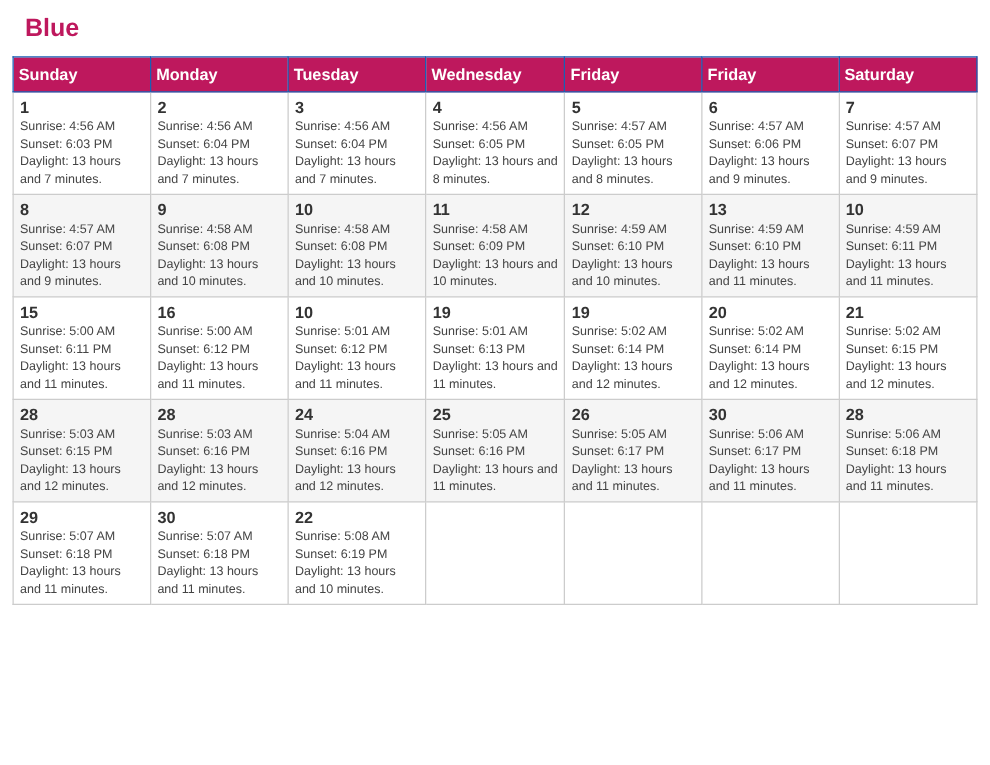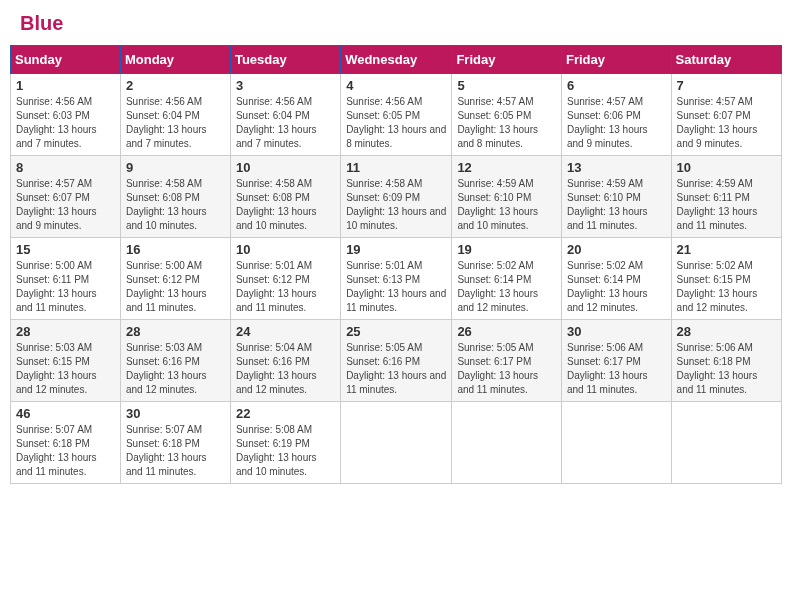--- a/index.html
+++ b/index.html
@@ -216,21 +216,21 @@
           <span class="day-number">30</span>
           <span class="day-info">Sunrise: 5:06 AM<br>Sunset: 6:17 PM<br>Daylight: 13 hours and 11 minutes.</span>
         </td>
         <td>
           <span class="day-number">28</span>
           <span class="day-info">Sunrise: 5:06 AM<br>Sunset: 6:18 PM<br>Daylight: 13 hours and 11 minutes.</span>
         </td>
       </tr>
       <tr>
         <td>
-          <span class="day-number">46</span>
+          <span class="day-number">29</span>
           <span class="day-info">Sunrise: 5:07 AM<br>Sunset: 6:18 PM<br>Daylight: 13 hours and 11 minutes.</span>
         </td>
         <td>
           <span class="day-number">30</span>
           <span class="day-info">Sunrise: 5:07 AM<br>Sunset: 6:18 PM<br>Daylight: 13 hours and 11 minutes.</span>
         </td>
         <td>
           <span class="day-number">22</span>
           <span class="day-info">Sunrise: 5:08 AM<br>Sunset: 6:19 PM<br>Daylight: 13 hours and 10 minutes.</span>
         </td>

